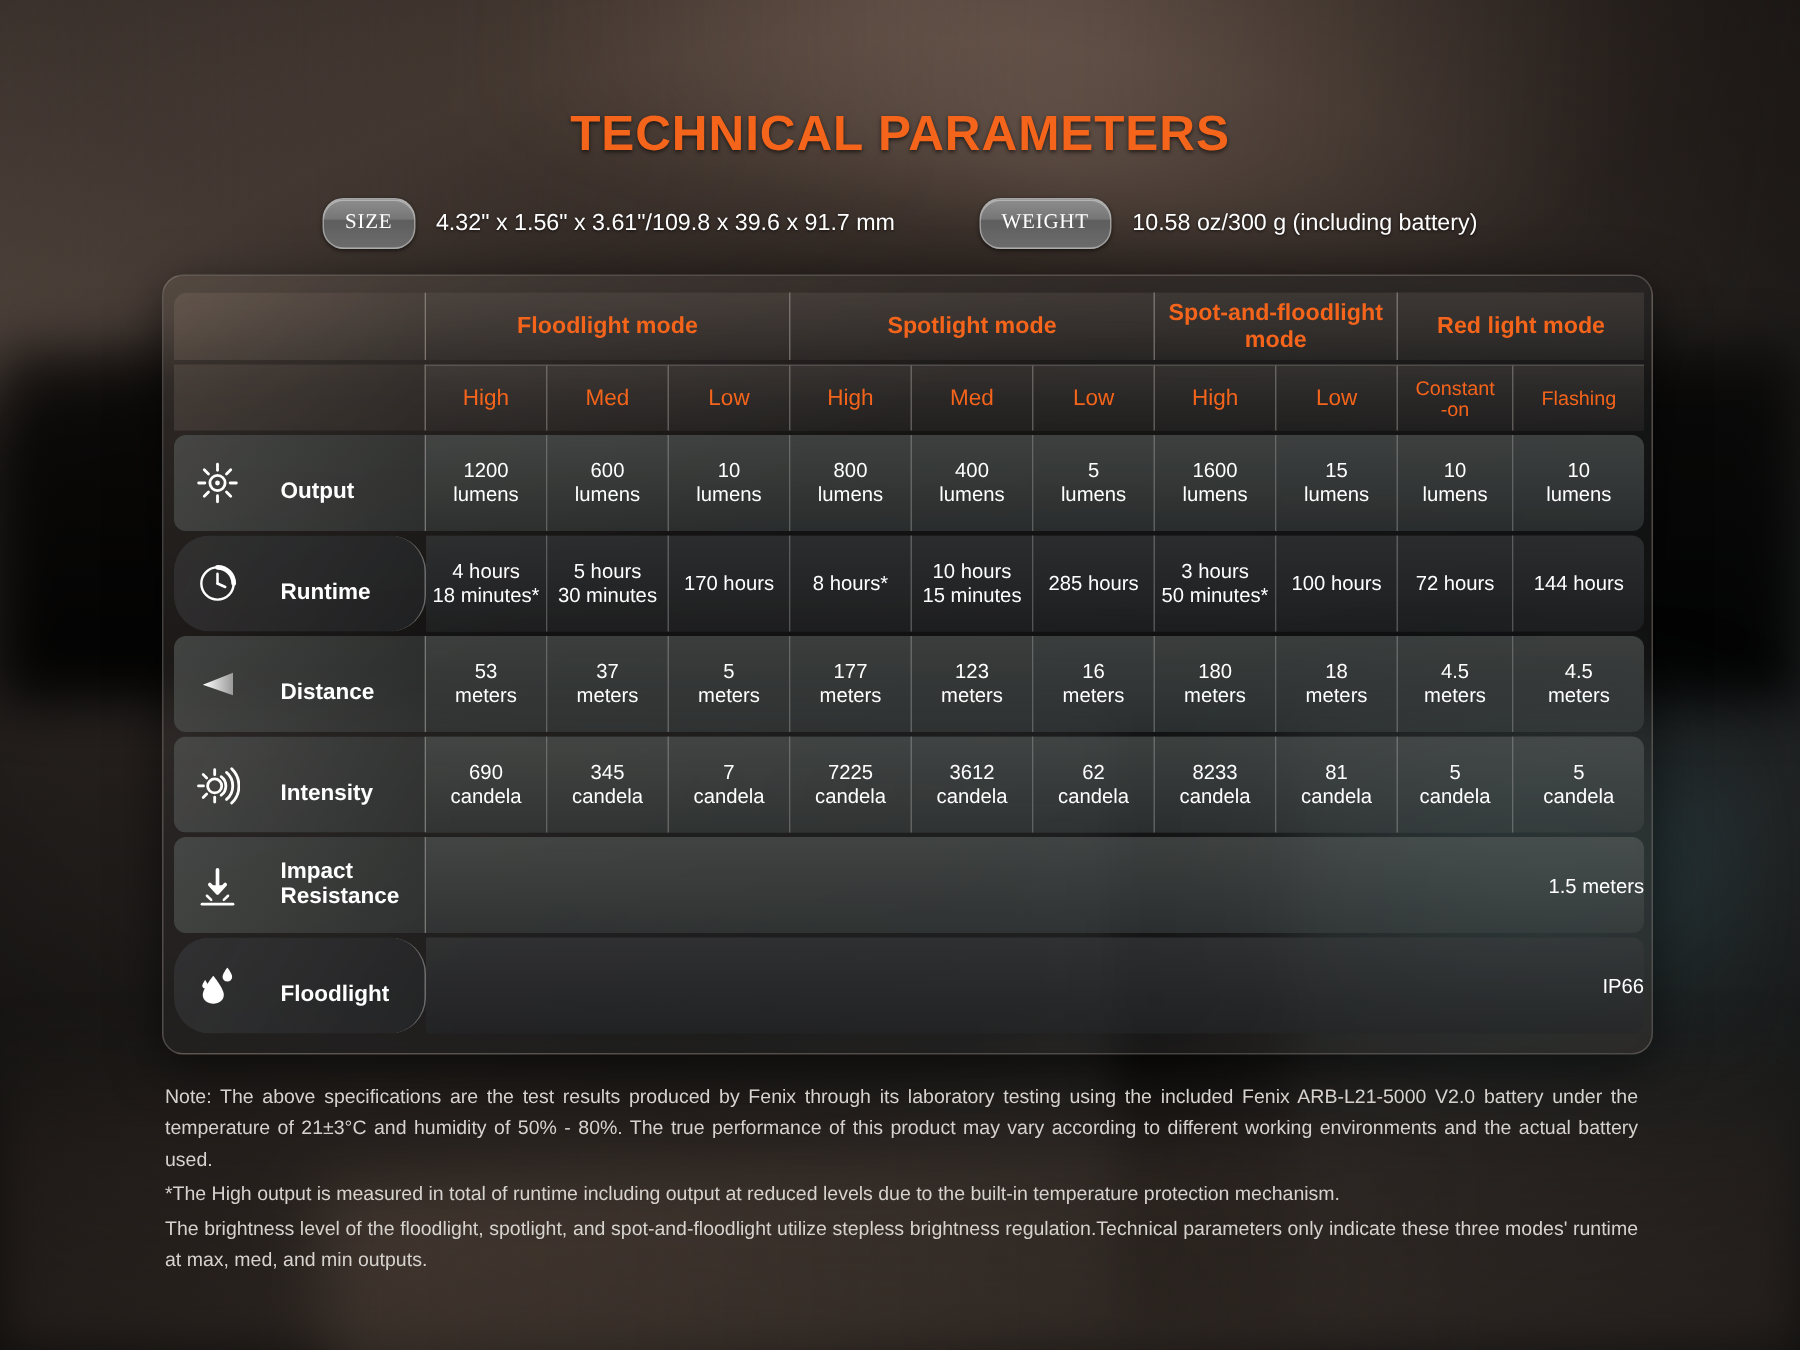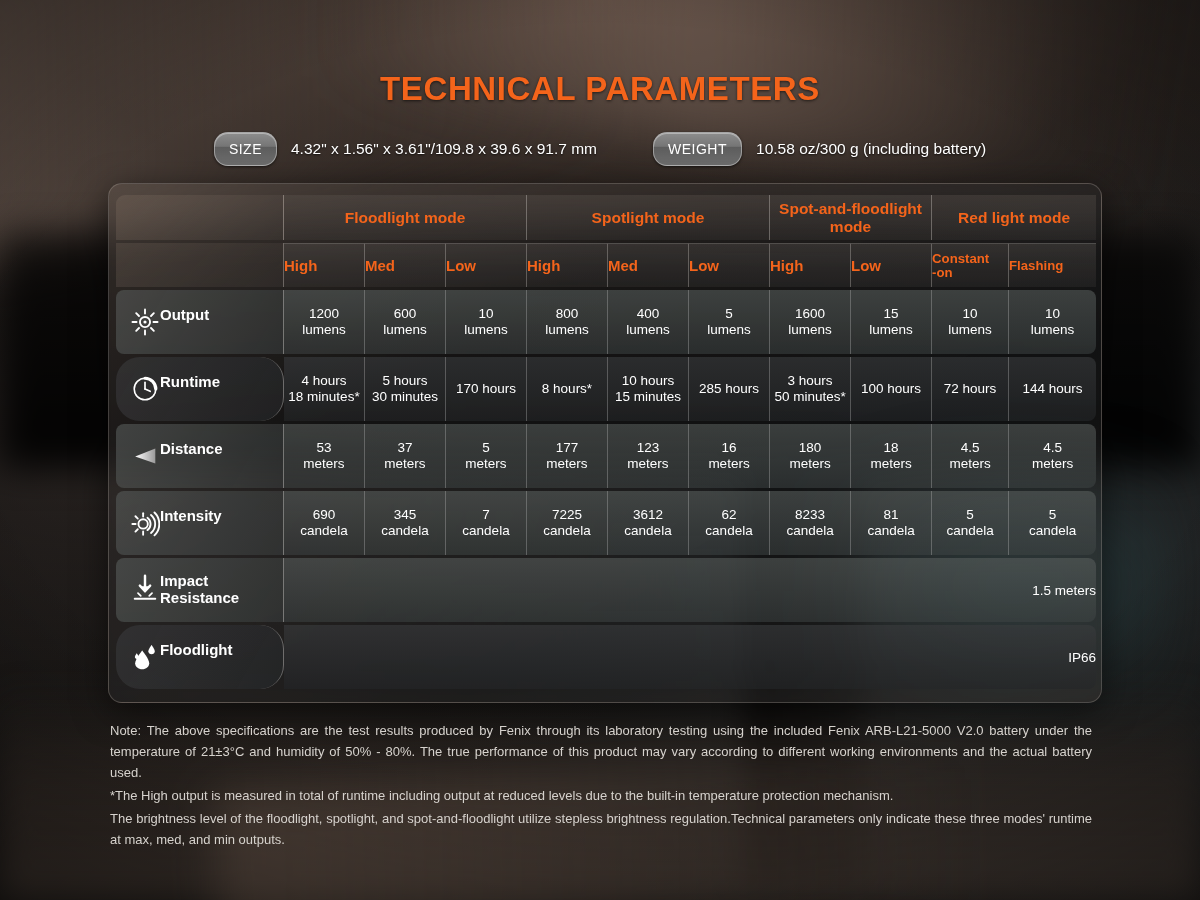--- a/index.html
+++ b/index.html
@@ -83,20 +83,21 @@
   .spec-group{ display:flex; align-items:center; }
   .spec-group.size{ margin-right:56px; }
   .chip{
     display:inline-flex; align-items:center; justify-content:center;
     height:28px; padding:16px 14px; border-radius:14px;
     background:linear-gradient(180deg,#8d8d8d 0%,#757575 42%,#5d5d5d 43%,#6e6e6e 100%);
     border:1px solid rgba(210,210,210,.55);
     color:#ffffff; font-size:14px; font-weight:400;
     letter-spacing:.5px;
     box-shadow:inset 0 1px 0 rgba(255,255,255,.35), 0 1px 3px rgba(0,0,0,.6);
+    font-family:Liberation Serif, serif;
   }
   .spec-val{
     color:#ffffff; font-size:15.5px; margin-left:14px; white-space:nowrap;
     text-shadow:0 1px 2px rgba(0,0,0,.7);
   }
 
   
   .card{
     position:absolute; left:108px; top:183px;
     width:994px; height:520px;
@@ -120,22 +121,22 @@
     line-height:1.12;
   }
   .hdr-mode.last{ border-right:none; }
   .hdr-blank{
     background:linear-gradient(135deg, rgba(120,104,92,.40), rgba(88,82,78,.22));
     border-right:1px solid rgba(210,205,200,.38);
     border-top-left-radius:9px;
   }
   .hdr-sub{
     height:44px;
-    color:#F4641B; font-weight:bold; font-size:15px;
-    vertical-align:middle;
+    color:#F4641B; font-weight:normal; font-size:15px;
+    text-align:center; vertical-align:middle;
     background:linear-gradient(180deg, rgba(108,102,98,.30), rgba(80,76,74,.20));
     border-right:1px solid rgba(205,200,195,.34);
     border-top:1px solid rgba(200,196,192,.26);
     line-height:1.05;
   }
   .hdr-sub.last{ border-right:none; }
   .hdr-sub.small{ font-size:13.2px; }
   .hdr-blank2{
     background:linear-gradient(135deg, rgba(112,98,88,.34), rgba(84,78,74,.20));
     border-right:1px solid rgba(205,200,195,.34);
@@ -160,21 +161,21 @@
   }
   .rowcard .cell.last{
     border-right:none; border-top-right-radius:8px; border-bottom-right-radius:8px;
   }
   
   .rowcard.tint-a .lbl{ background:linear-gradient(120deg, rgba(88,92,90,.62), rgba(58,62,62,.58)); }
   .rowcard.tint-a .cell{ background:linear-gradient(180deg, rgba(92,98,96,.56), rgba(62,68,68,.54)); }
   .rowcard.tint-b .lbl{ background:linear-gradient(120deg, rgba(56,56,58,.70), rgba(38,40,42,.66));border-radius:24px; }
   .rowcard.tint-b .cell{ background:linear-gradient(180deg, rgba(58,60,62,.62), rgba(36,38,40,.62)); }
 
-  .lbl-inner{ display:flex; align-items:flex-start; gap:0; }
+  .lbl-inner{ display:flex; align-items:flex-end; gap:27px; }
   .lbl-text{ color:#ffffff; font-size:15px; font-weight:bold; line-height:1.12; }
   .icon{ width:30px; height:30px; flex:0 0 30px; display:block; }
 
   .full td{ height:64px; }
   .full .wide{
     background:linear-gradient(180deg, rgba(92,98,96,.56), rgba(62,68,68,.54));
     border-top-right-radius:8px; border-bottom-right-radius:8px;
     text-align:right; color:#ffffff; font-size:13.5px;
   }
   .full.tint-b .wide{ background:linear-gradient(180deg, rgba(58,60,62,.62), rgba(36,38,40,.62)); }

